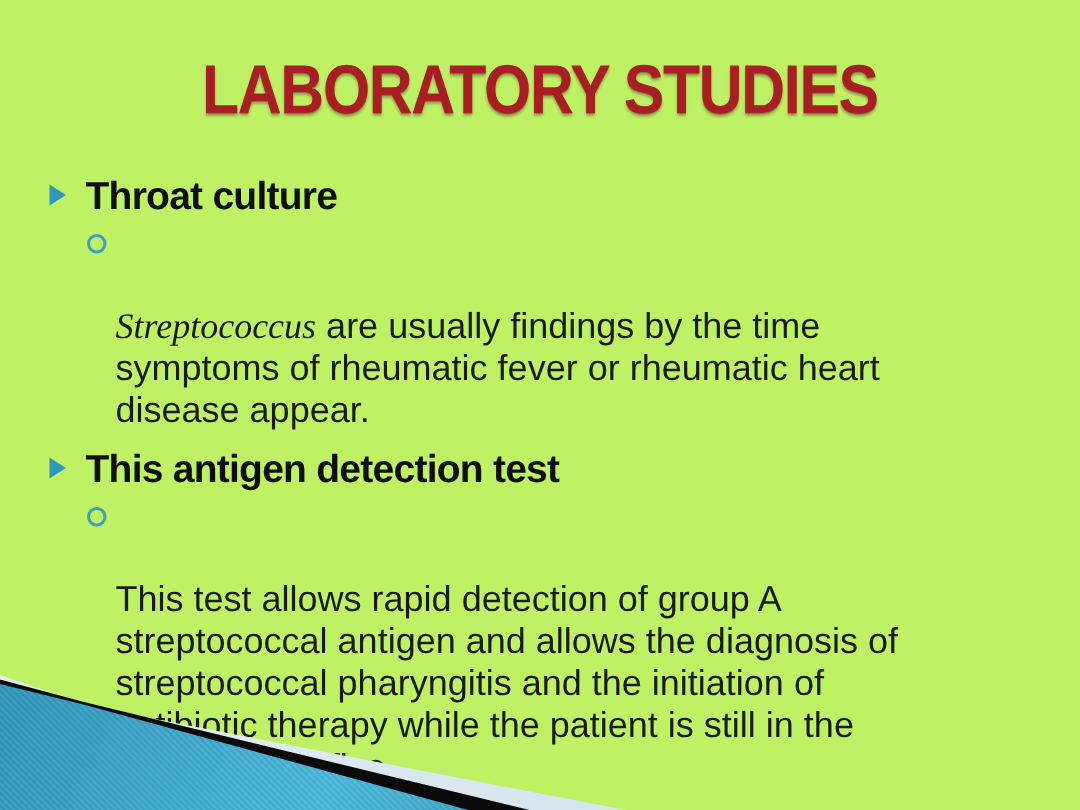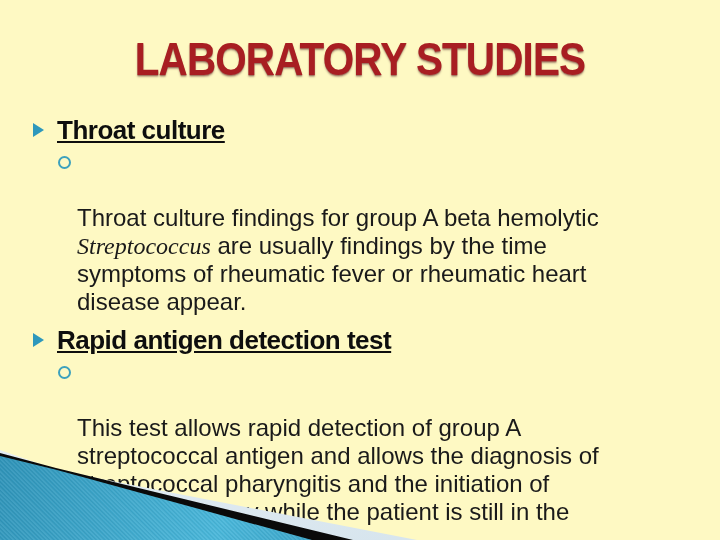--- a/index.html
+++ b/index.html
@@ -1,18 +1,18 @@
 <!DOCTYPE html>
 <html><head>
 <meta charset="utf-8">
 <style>
   html,body{margin:0;padding:0;background:#888;}
   .slide{
     position:relative;width:720px;height:540px;overflow:hidden;
-    background:#fef9c3;
+    background:#bef264;
     font-family:"Liberation Sans","DejaVu Sans",sans-serif;
   }
   
   .title-wrap{position:absolute;top:32px;left:0;width:720px;text-align:center;}
   .title{
     display:inline-block;
     font-size:46px;font-weight:bold;letter-spacing:-1px;
     color:#a81e22;
     transform:scaleX(0.88);transform-origin:center;
     text-shadow:0 2px 2px rgba(90,40,40,0.40), 0 1px 0 rgba(120,40,40,0.35);
@@ -20,21 +20,20 @@
   }
   
   .content{position:absolute;left:30px;top:114px;width:660px;}
   .l1{
     position:relative;
     padding-left:27px;
     font-size:26px;font-weight:bold;color:#0e0e0e;
     letter-spacing:-0.5px;
     line-height:32px;
     margin:0 0 2px 0;
-    text-decoration:underline;
   }
   .tri{
     position:absolute;left:3px;top:9px;
     width:0;height:0;
     border-left:11px solid #2e98bc;
     border-top:7px solid transparent;
     border-bottom:7px solid transparent;
   }
   .l2{
     position:relative;
@@ -83,29 +82,28 @@
 
   <div class="content">
 
     <div class="l1">
       <span class="tri"></span>
       <span>Throat culture</span>
     </div>
 
     <div class="l2">
       <span class="ring"></span>
-      <span>Throat culture findings for group A beta hemolytic
-</span><em>Streptococcus</em><span> are usually findings by the time
+      <em>Streptococcus</em><span> are usually findings by the time
 symptoms of rheumatic fever or rheumatic heart
 disease appear.</span>
     </div>
 
     <div class="l1">
       <span class="tri"></span>
-      <span>Rapid antigen detection test</span>
+      <span>This antigen detection test</span>
     </div>
 
     <div class="l2">
       <span class="ring"></span>
       <span>This test allows rapid detection of group A
 streptococcal antigen and allows the diagnosis of
 streptococcal pharyngitis and the initiation of
 antibiotic therapy while the patient is still in the
 physician's office.</span>
     </div>

